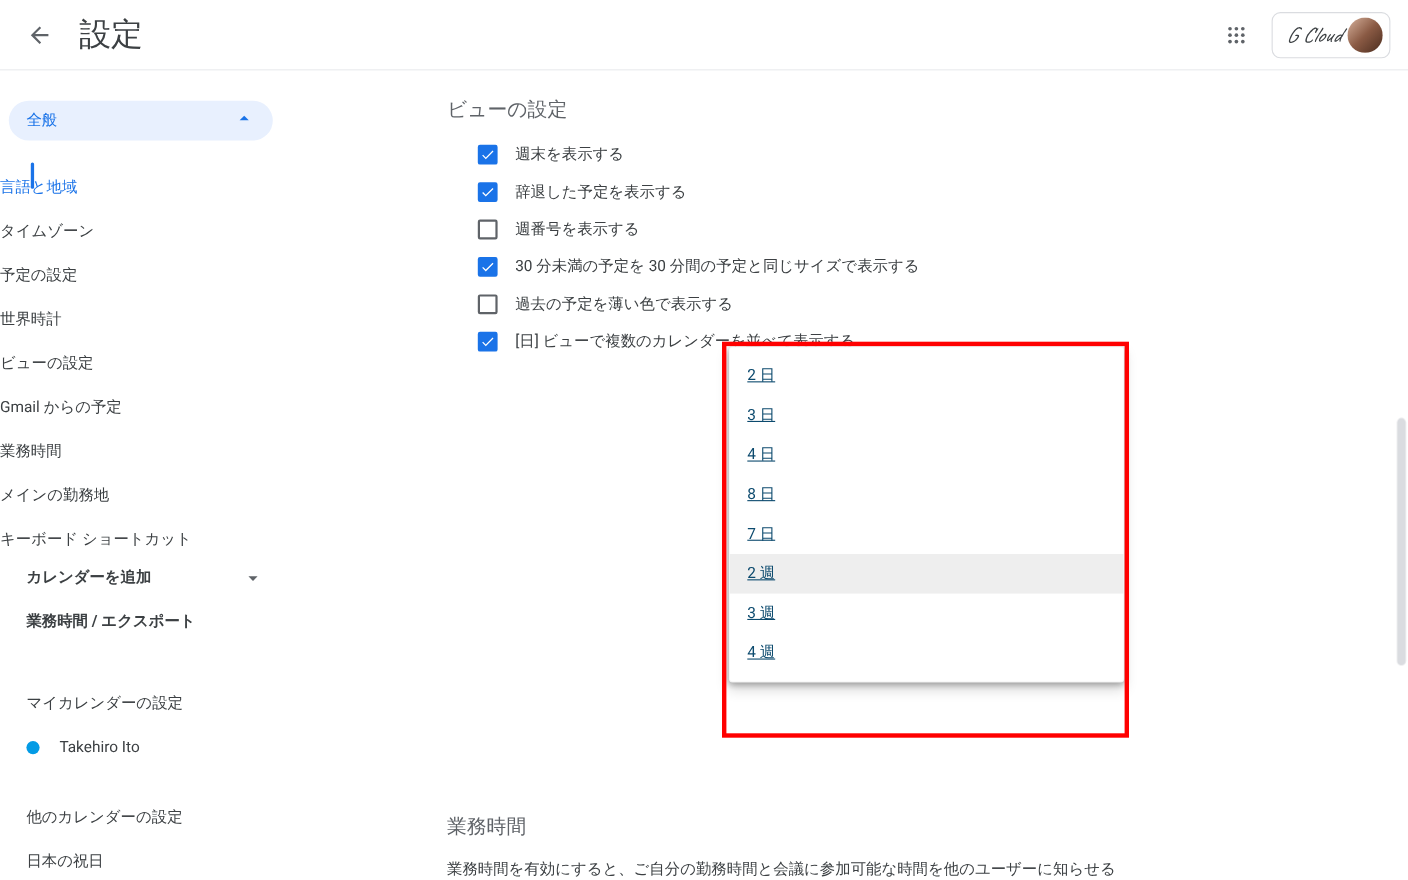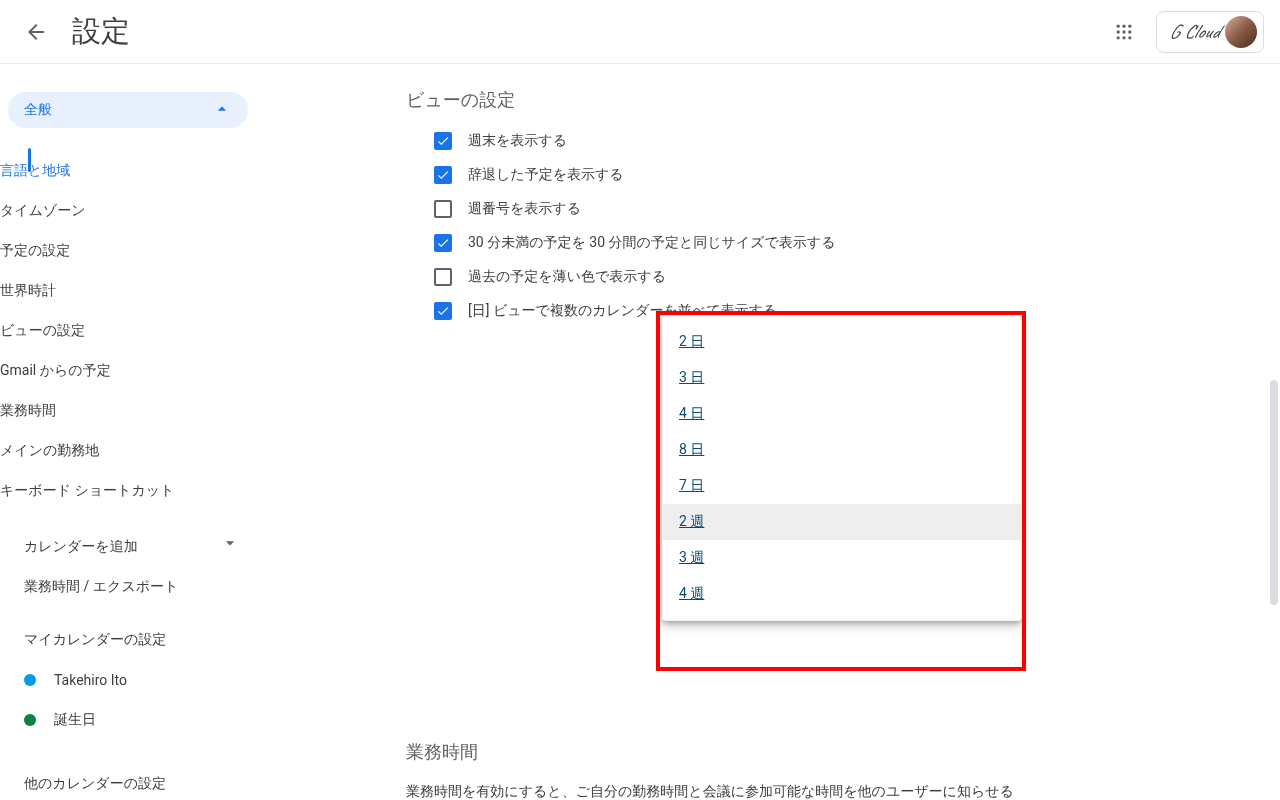--- a/index.html
+++ b/index.html
@@ -20,21 +20,21 @@
     .main-inner { width: 610px; margin-left: 150px; }
 
     .chip-general { display:flex; align-items:center; justify-content:space-between; height:36px; margin: 12px 8px; padding: 0 16px; border-radius:20px; background:#e8f0fe; color:#1a73e8; font-weight:500; cursor:pointer; }
     .chevron { color:#1a73e8; }
 
     .subitems { margin: 4px 0 16px 0; }
     .subitem { height:40px; display:flex; align-items:flex-end; cursor:pointer; color:#3c4043; position:relative; }
     .subitem.active { color:#1a73e8; font-weight:500; }
     .subitem.active::before { content:''; position:absolute; left:28px; top:8px; bottom:8px; width:3px; background:#1a73e8; border-radius:2px;}
 
-    .side-row { height:40px; display:flex; align-items:flex-end; justify-content:space-between; padding:0 16px 0 24px; cursor:pointer; color:#3c4043; }
+    .side-row { height:40px; display:flex; align-items:flex-start; justify-content:space-between; padding:0 16px 0 24px; cursor:pointer; color:#3c4043;font-weight:bold; }
     .side-heading { height:40px; display:flex; align-items:center; padding:0 24px; color:#3c4043; font-weight:400; margin-top:24px; }
     .cal-item { height:40px; display:flex; align-items:center; padding-left:24px; cursor:pointer; color:#3c4043; }
     .dot { width:12px; height:12px; border-radius:50%; margin-right:18px; }
 
     .section-title { color:#5f6368; font-size:18px; font-weight:400; margin-bottom:20px; }
     .chk-row { display:flex; align-items:center; gap:16px; margin-bottom:16px;padding-left:28px; }
     .chk { width:18px; height:18px; border:2px solid #5f6368; border-radius:2px; display:inline-flex; align-items:center; justify-content:center; cursor:pointer; flex-shrink:0; }
     .chk.checked { background:#1a73e8; border-color:#1a73e8; }
     .chk.checked svg { display:block; }
     .chk svg { display:none; }
@@ -132,24 +132,20 @@
     </div>
     <div class="side-row">
       <span>業務時間 / エクスポート</span>
     </div>
 
     <div class="side-heading">マイカレンダーの設定</div>
     <div class="cal-item">
       <span class="dot" style="background:#039be5"></span>
       <span>Takehiro Ito</span>
     </div>
-    <div class="cal-item">
-      <span class="dot" style="background:#0b8043"></span>
-      <span>誕生日</span>
-    </div>
 
     <div class="side-heading">他のカレンダーの設定</div>
     <div class="cal-item">
 
       <span>日本の祝日</span>
     </div>
   </aside>
 
   <main class="main">
     <div class="main-inner">

